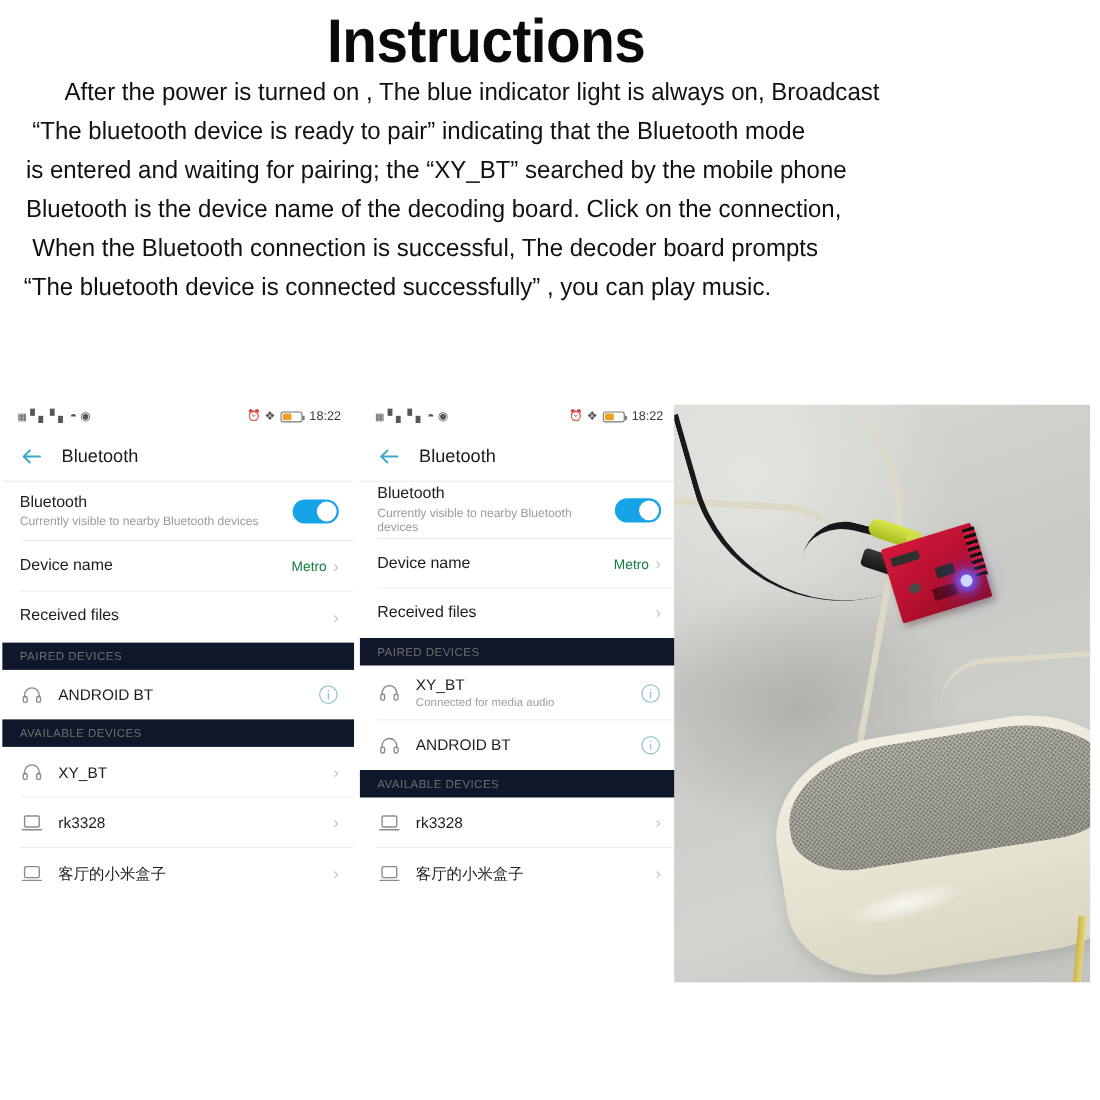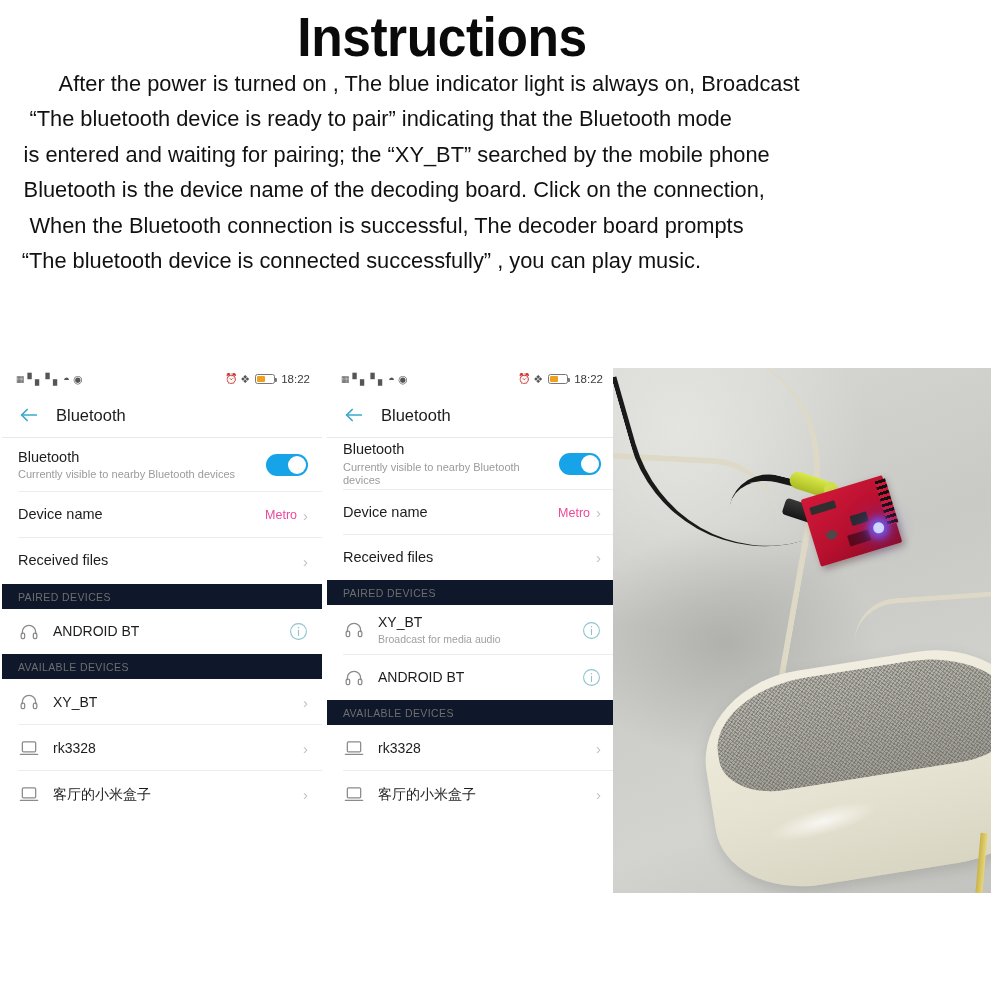--- a/index.html
+++ b/index.html
@@ -89,21 +89,21 @@
     position: relative; display: flex; align-items: center;
     padding: 0 14px 0 16px; background: #fff;
   }
   .row-sep:after {
     content: ""; position: absolute; left: 16px; right: 0; bottom: 0;
     height: 1px; background: #ededed;
   }
   .row-main { flex: 1 1 auto; min-width: 0; }
   .row-title { font-size: 14.5px; color: #1d1d1d; line-height: 1.2; }
   .row-sub { font-size: 11px; color: #9b9b9b; margin-top: 2px; line-height: 1.2; }
-  .row-value { font-size: 12.5px; color: #ec4899; margin-right: 6px; }
+  .row-value { font-size: 12.5px; color: #15803d; margin-right: 6px; }
   .chev { font-size: 15px; color: #c2c2c2; line-height: 1; }
 
   
   .toggle {
     position: relative; width: 42px; height: 22px;
     border-radius: 11px; background: #17a3e8; flex: 0 0 auto;
   }
   .toggle .knob {
     position: absolute; right: 2px; top: 2px;
     width: 18px; height: 18px; border-radius: 50%;
@@ -437,21 +437,21 @@
       <div class="dev-row row-sep" style="height:50px">
         <span class="dev-icon">
           <svg viewBox="0 0 24 24" width="20" height="20" fill="none" stroke="#8a8a8a" stroke-width="1.5" stroke-linecap="round">
             <path d="M4 14v-2a8 8 0 0 1 16 0v2"></path>
             <rect x="2.6" y="13.4" width="4.2" height="6.4" rx="1.6"></rect>
             <rect x="17.2" y="13.4" width="4.2" height="6.4" rx="1.6"></rect>
           </svg>
         </span>
         <div class="row-main">
           <div class="dev-name">XY_BT</div>
-          <div class="dev-sub">Broadcast for media audio</div>
+          <div class="dev-sub">Connected for media audio</div>
         </div>
         <span class="info-btn">
           <svg viewBox="0 0 24 24" width="19" height="19" fill="none" stroke="#8fc4cc" stroke-width="1.4">
             <circle cx="12" cy="12" r="10"></circle>
             <line x1="12" y1="10.6" x2="12" y2="17" stroke-linecap="round"></line>
             <circle cx="12" cy="7.4" r="0.95" fill="#8fc4cc" stroke="none"></circle>
           </svg>
         </span>
       </div>
 

